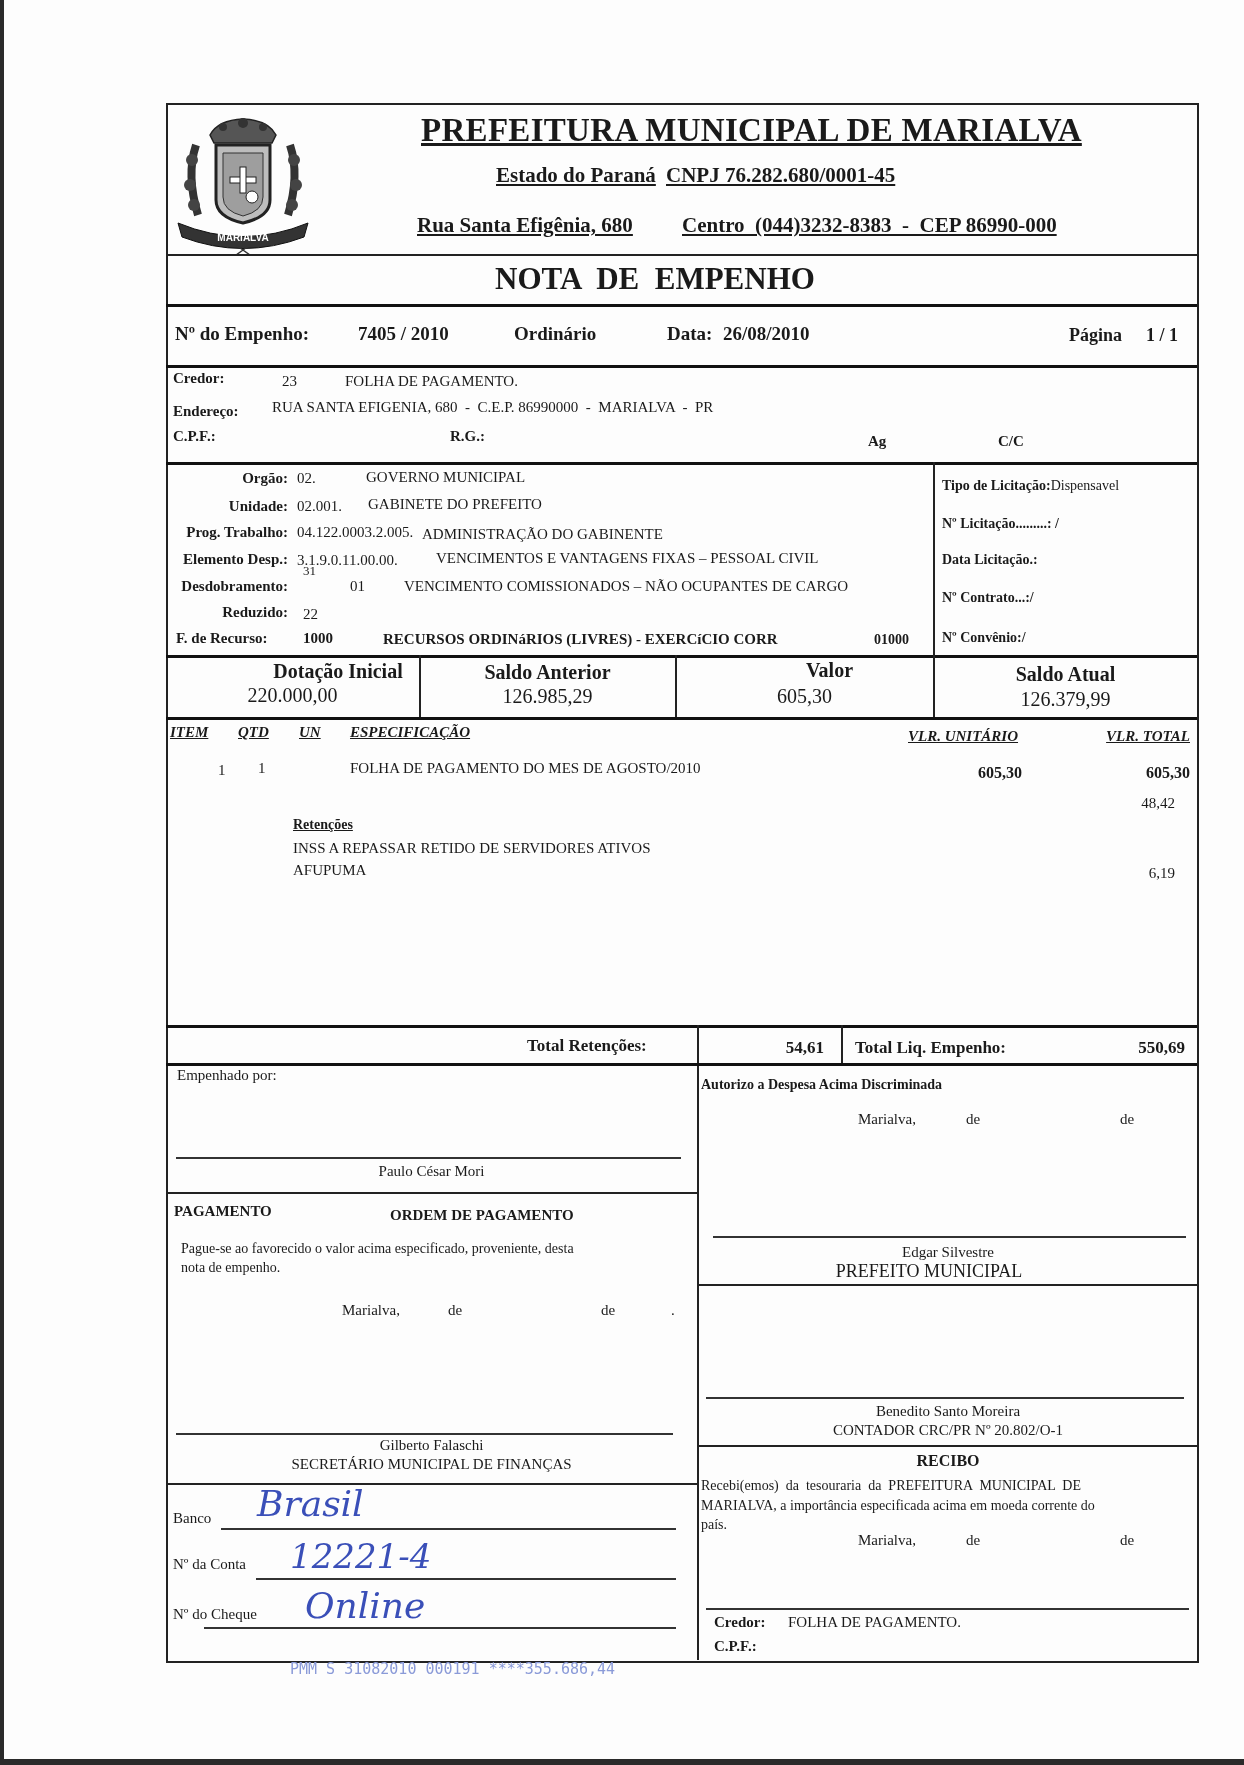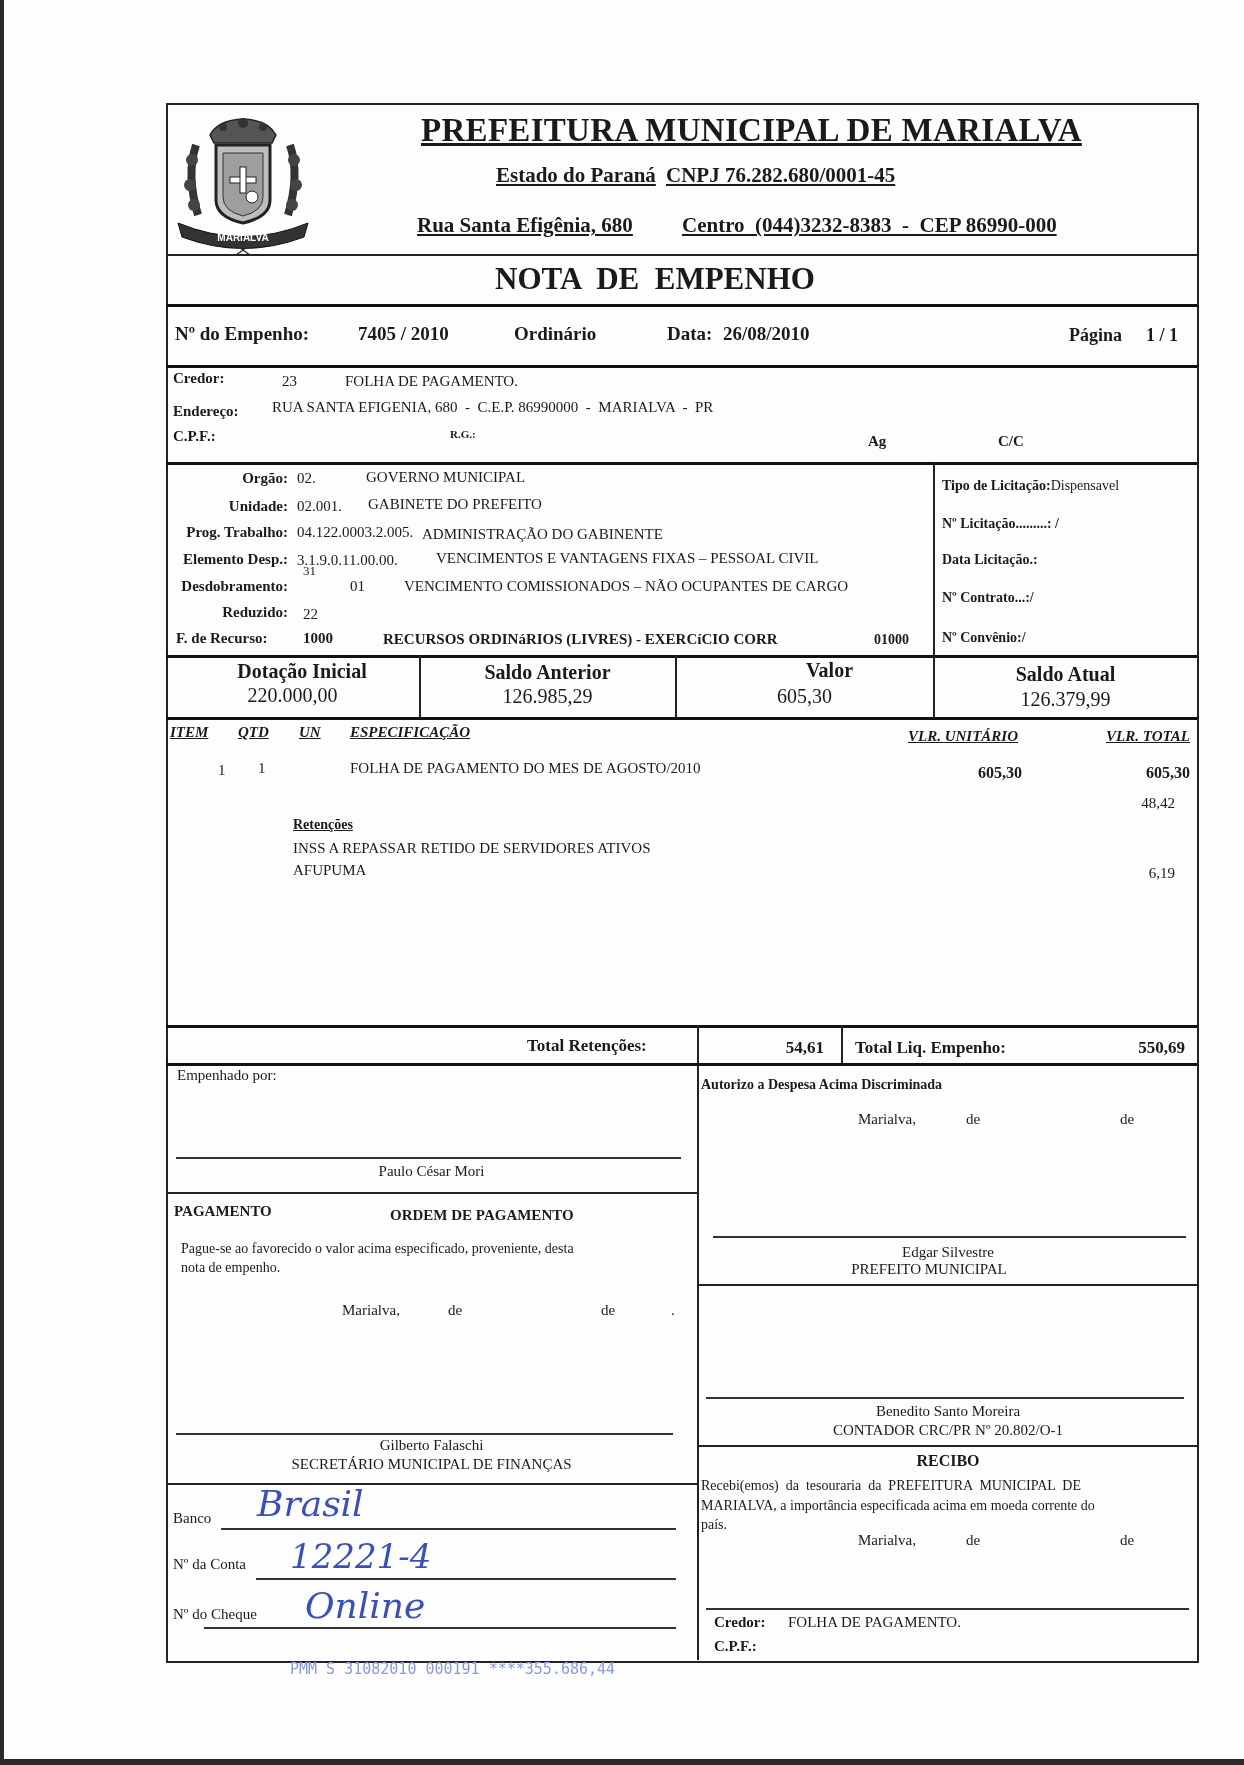--- a/index.html
+++ b/index.html
@@ -78,21 +78,21 @@
 <div class="t b" style="left:1146px; top:325px; font-size:18px; white-space:pre;">1 / 1</div>
 
 <div class="hline thick" style="left:166px; top:365px; width:1031px;"></div>
 
 <div class="t b" style="left:173px; top:370px; font-size:15px;">Credor:</div>
 <div class="t" style="left:282px; top:373px; font-size:15px;">23</div>
 <div class="t" style="left:345px; top:373px; font-size:15px;">FOLHA DE PAGAMENTO.</div>
 <div class="t b" style="left:173px; top:403px; font-size:15px;">Endereço:</div>
 <div class="t" style="left:272px; top:399px; font-size:15px; white-space:pre;">RUA SANTA EFIGENIA, 680  -  C.E.P. 86990000  -  MARIALVA  -  PR</div>
 <div class="t b" style="left:173px; top:428px; font-size:15px;">C.P.F.:</div>
-<div class="t b" style="left:450px; top:428px; font-size:11px;">R.G.:</div>
+<div class="t b" style="left:450px; top:428px; font-size:15px;">R.G.:</div>
 <div class="t b" style="left:868px; top:433px; font-size:15px;">Ag</div>
 <div class="t b" style="left:998px; top:433px; font-size:15px;">C/C</div>
 
 <div class="hline thick" style="left:166px; top:462px; width:1031px;"></div>
 
 <div class="vline" style="left:933px; top:462px; height:194px;"></div>
 
 <div class="t b right" style="left:170px; width:118px; top:470px; font-size:15px;">Orgão:</div>
 <div class="t" style="left:297px; top:470px; font-size:15px;">02.</div>
 <div class="t" style="left:366px; top:469px; font-size:15px;">GOVERNO MUNICIPAL</div>
@@ -129,21 +129,21 @@
 <div class="t b" style="left:942px; top:552px; font-size:14px;">Data Licitação.:</div>
 <div class="t b" style="left:942px; top:590px; font-size:14px;">Nº Contrato...:/</div>
 <div class="t b" style="left:942px; top:630px; font-size:14px;">Nº Convênio:/</div>
 
 <div class="hline thick" style="left:166px; top:655px; width:1031px;"></div>
 
 <div class="vline" style="left:419px; top:655px; height:62px;"></div>
 <div class="vline" style="left:675px; top:655px; height:62px;"></div>
 <div class="vline" style="left:933px; top:655px; height:62px;"></div>
 
-<div class="t b center" style="left:166px; width:272px; top:660px; font-size:20px;">Dotação Inicial</div>
+<div class="t b center" style="left:166px; width:272px; top:660px; font-size:20px;padding-left:36px;">Dotação Inicial</div>
 <div class="t center" style="left:166px; width:253px; top:684px; font-size:20px;">220.000,00</div>
 <div class="t b center" style="left:420px; width:255px; top:661px; font-size:20px;">Saldo Anterior</div>
 <div class="t center" style="left:420px; width:255px; top:685px; font-size:20px;">126.985,29</div>
 <div class="t b center" style="left:676px; width:307px; top:659px; font-size:20px;">Valor</div>
 <div class="t center" style="left:676px; width:257px; top:685px; font-size:20px;">605,30</div>
 <div class="t b center" style="left:934px; width:263px; top:663px; font-size:20px;">Saldo Atual</div>
 <div class="t center" style="left:934px; width:263px; top:688px; font-size:20px;">126.379,99</div>
 
 <div class="hline thick" style="left:166px; top:717px; width:1031px;"></div>
 
@@ -216,21 +216,21 @@
 <div class="sigline" style="left:204px; top:1627px; width:472px;"></div>
 <div class="hand" style="left:305px; top:1585px; font-size:36px;">Online</div>
 
 <div class="t b" style="left:701px; top:1077px; font-size:14px;">Autorizo a Despesa Acima Discriminada</div>
 <div class="t" style="left:858px; top:1111px; font-size:15px;">Marialva,</div>
 <div class="t" style="left:966px; top:1111px; font-size:15px;">de</div>
 <div class="t" style="left:1120px; top:1111px; font-size:15px;">de</div>
 
 <div class="sigline" style="left:713px; top:1236px; width:473px;"></div>
 <div class="t center" style="left:699px; width:498px; top:1244px; font-size:15px;">Edgar Silvestre</div>
-<div class="t center" style="left:699px; width:460px; top:1261px; font-size:15px;">PREFEITO MUNICIPAL</div>
+<div class="t center" style="left:699px; width:460px; top:1261px; font-size:18px;">PREFEITO MUNICIPAL</div>
 
 <div class="hline" style="left:697px; top:1284px; width:500px;"></div>
 
 <div class="sigline" style="left:706px; top:1397px; width:478px;"></div>
 <div class="t center" style="left:699px; width:498px; top:1403px; font-size:15px;">Benedito Santo Moreira</div>
 <div class="t center" style="left:699px; width:498px; top:1422px; font-size:15px;">CONTADOR CRC/PR Nº 20.802/O-1</div>
 
 <div class="hline" style="left:697px; top:1445px; width:500px;"></div>
 
 <div class="t b center" style="left:699px; width:498px; top:1452px; font-size:16px;">RECIBO</div>

